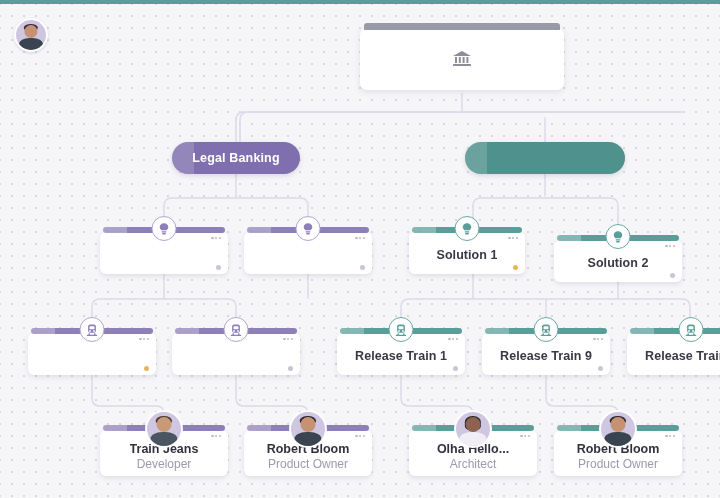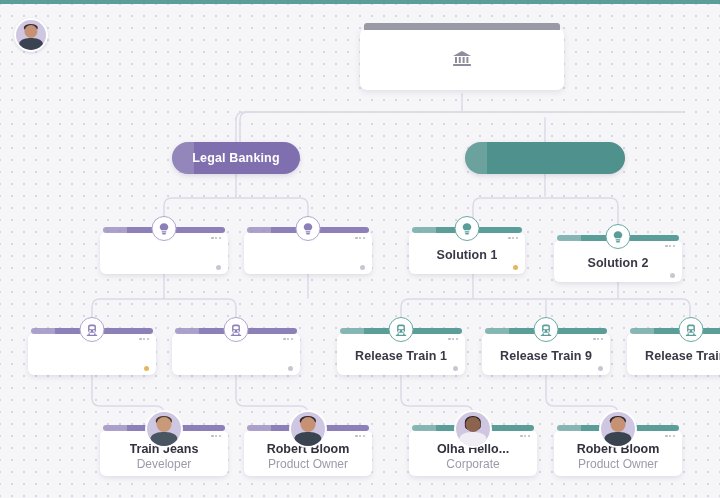--- a/index.html
+++ b/index.html
@@ -656,21 +656,21 @@
               <div class="av-head" style="background:#8d6350;"></div>
               <div class="av-body" style="background:#f0eef4;"></div>
             </div>
           </div>
           <div class="dots-menu">
             <i></i>
             <i></i>
             <i></i>
           </div>
           <div class="person-name">Olha Hello...</div>
-          <div class="person-role">Corporate</div>
+          <div class="person-role">Architect</div>
         </div>
       </div>
       <div class="node" style="left: 554px; top: 430px;">
         <div class="person-card" style="width:128px;">
           <div class="unit-topbar">
             <span class="seg-a" style="background:#5b9e99;"></span>
             <span class="seg-b" style="background:#5b9e99;"></span>
           </div>
           <div class="person-avatar">
             <div class="avatar-img">

